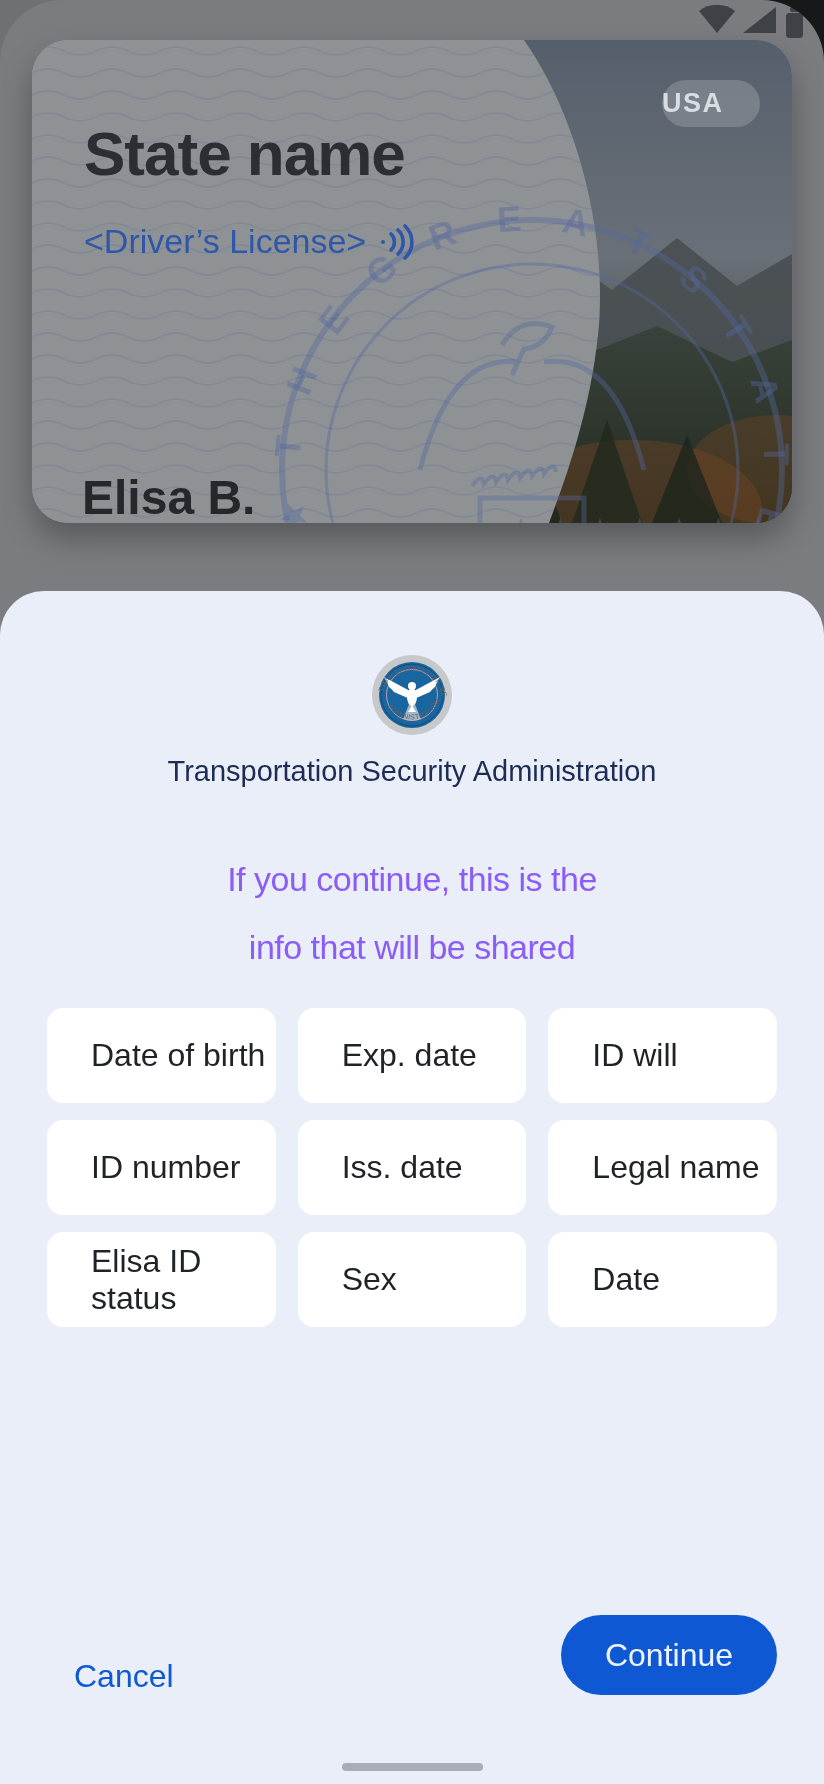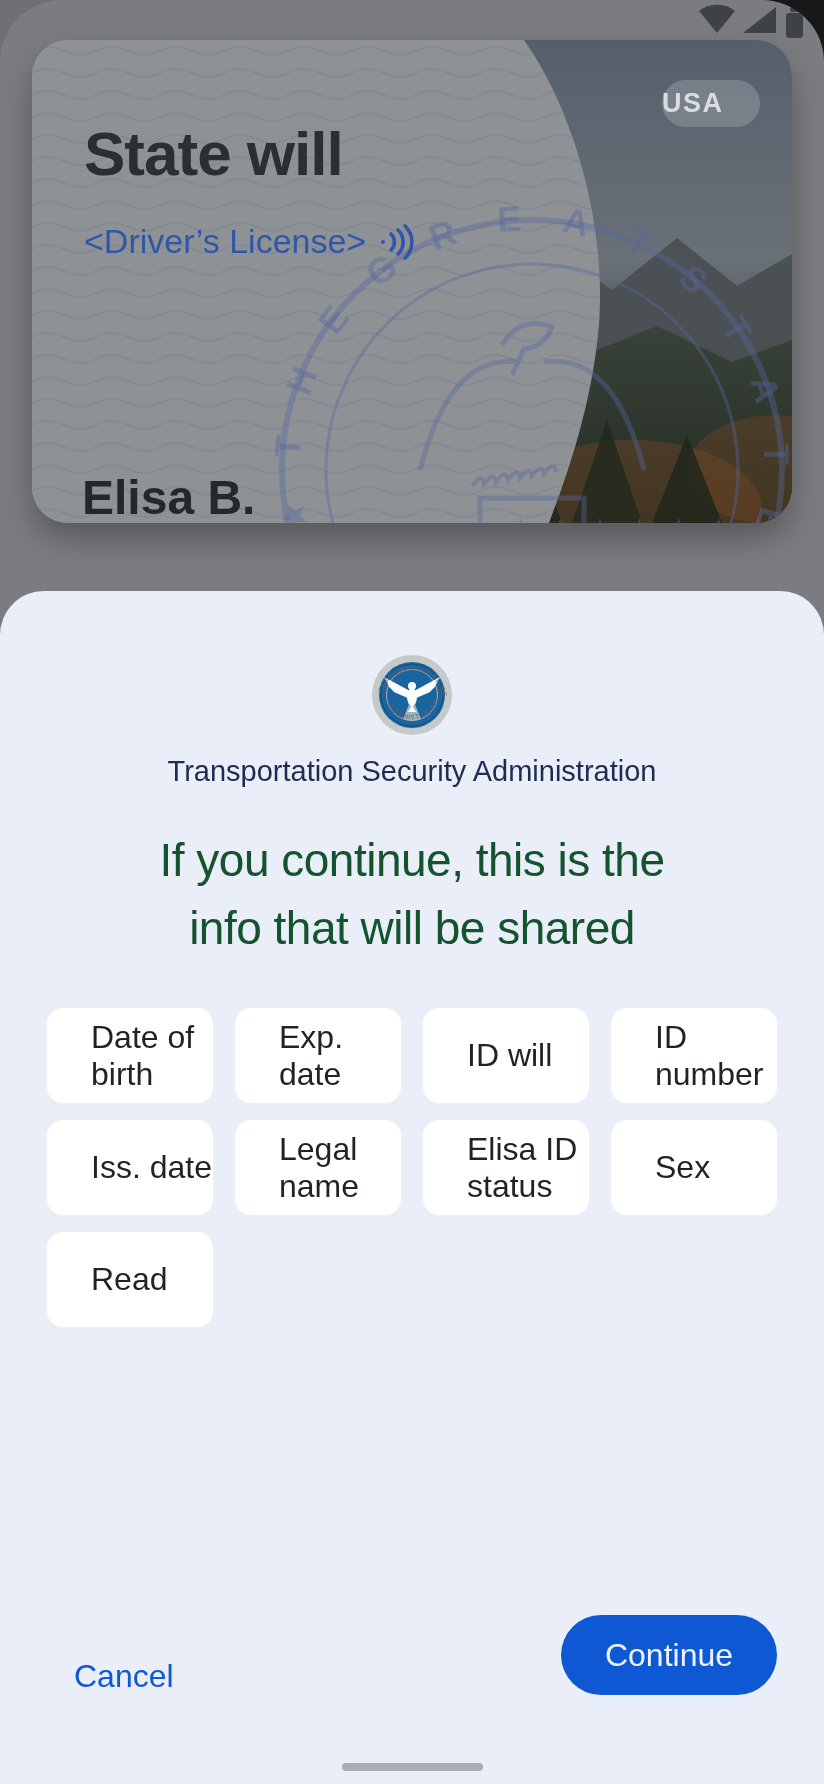--- a/index.html
+++ b/index.html
@@ -38,26 +38,26 @@
   .sheet{
     position:absolute;left:0;top:591px;width:824px;height:1193px;
     background:#e9eef9;border-radius:44px 44px 0 0;
   }
   .tsa-logo{position:absolute;left:372px;top:64px;width:80px;height:80px;}
   .org-name{
     position:absolute;left:0;top:164px;width:100%;text-align:center;
     font-size:29px;color:#1d2c52;
   }
   .sheet-title{
-    position:absolute;left:0;top:235px;width:100%;text-align:center;
-    font-size:46px;line-height:68px;color:#14532d;letter-spacing:-0.5px;
+    position:absolute;left:0;top:254px;width:100%;text-align:center;
+    font-size:34px;line-height:68px;color:#8b5cf6;letter-spacing:-0.5px;
   }
   .chips{
     position:absolute;left:47px;top:417px;width:730px;
-    display:grid;grid-template-columns:1fr 1fr 1fr 1fr;column-gap:22px;row-gap:17px;
+    display:grid;grid-template-columns:1fr 1fr 1fr;column-gap:22px;row-gap:17px;
     grid-auto-rows:95px;
   }
   .chip{
     background:#ffffff;border-radius:16px;display:flex;align-items:center;
     padding-left:44px;font-size:32px;color:#1f2227;
   }
   .cancel-btn{
     position:absolute;left:74px;top:1048px;height:34px;line-height:34px;
     font-size:32px;font-weight:500;color:#0e59d3;cursor:pointer;background:none;border:none;padding:0;
     font-family:inherit;
@@ -125,21 +125,21 @@
         <path d="M402,520 q-20,40 6,80 M598,520 q20,40 -6,80" stroke-width="5"></path>
       </g>
       <text font-size="36" font-weight="600" fill="#55689e" opacity="0.42" letter-spacing="15">
         <textPath href="#sealArc">★ T H E   G R E A T   S T A T E</textPath>
       </text>
       <g fill="#55689e" opacity="0.42">
         <text x="480" y="492" font-size="20" letter-spacing="8">★ ★ ★ ★ ★ ★ ★</text>
       </g>
     </svg>
 
-    <div class="card-state-name">State will</div>
+    <div class="card-state-name">State name</div>
 
     <div class="card-doc-row">
       <span class="card-doc-type">&lt;Driver’s License&gt;</span>
       <svg width="42" height="36" viewBox="0 0 42 36">
         <g stroke="#2e57a9" stroke-width="3.6" fill="none" stroke-linecap="round">
           <circle cx="5" cy="18" r="2" fill="#2e57a9" stroke="none"></circle>
           <path d="M13 10 a11 11 0 0 1 0 16"></path>
           <path d="M20 6 a16.5 16.5 0 0 1 0 24"></path>
           <path d="M27 2 a22 22 0 0 1 0 32"></path>
         </g>
@@ -200,21 +200,21 @@
 
     <div class="chips">
       <div class="chip">Date of birth</div>
       <div class="chip">Exp. date</div>
       <div class="chip">ID will</div>
       <div class="chip">ID number</div>
       <div class="chip">Iss. date</div>
       <div class="chip">Legal name</div>
       <div class="chip">Elisa ID status</div>
       <div class="chip">Sex</div>
-      <div class="chip">Read</div>
+      <div class="chip">Date</div>
     </div>
 
     <button class="cancel-btn">Cancel</button>
 
     <button class="continue-btn">
       <span>Continue</span>
     </button>
 
     <div class="nav-handle"></div>
   </div>

